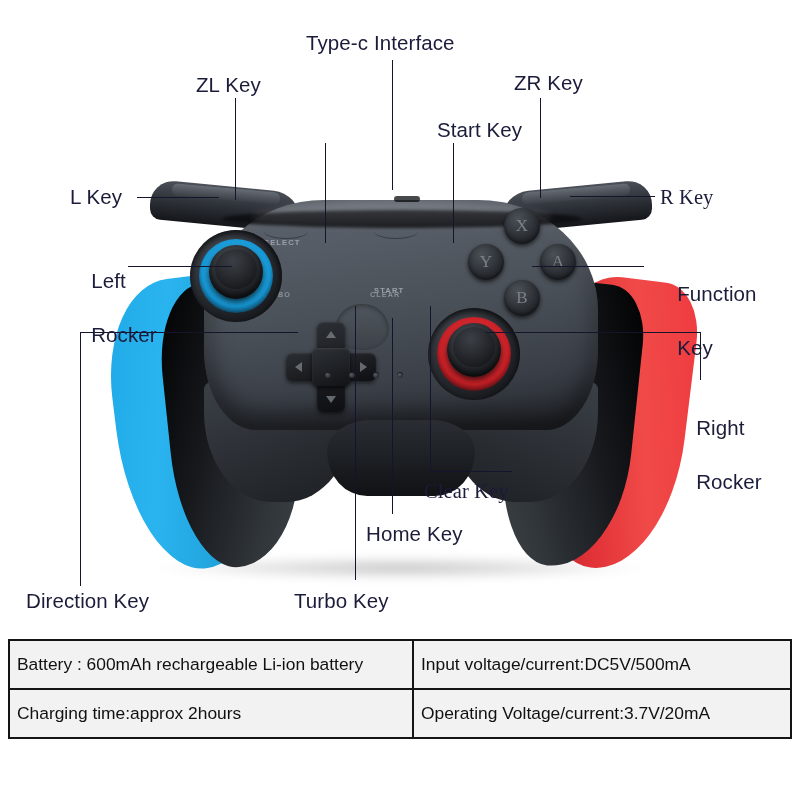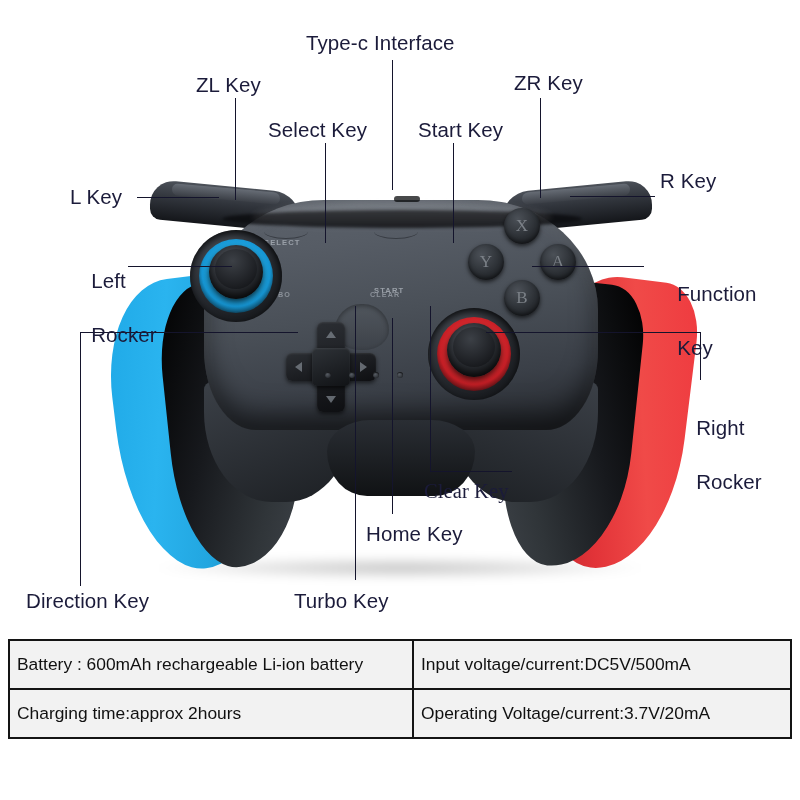--- a/index.html
+++ b/index.html
@@ -331,24 +331,23 @@
   <div class="ln v" style="left:355px;top:306px;height:274px;"></div>
 
   <div class="ln v" style="left:392px;top:318px;height:196px;"></div>
 
   <div class="ln v" style="left:430px;top:306px;height:165px;"></div>
   <div class="ln h" style="left:430px;top:471px;width:82px;"></div>
 
   <div class="lbl" style="left:306px;top:30px;">Type-c Interface</div>
   <div class="lbl" style="left:196px;top:72px;">ZL Key</div>
   <div class="lbl" style="left:514px;top:70px;">ZR Key</div>
-  <div class="lbl" style="left:268px;top:117px;">Select Key</div>
-  <div class="lbl" style="left:418px;top:117px;">Start Key</div>
+  <div class="lbl" style="left:437px;top:117px;">Start Key</div>
   <div class="lbl" style="left:70px;top:184px;text-align:center;">L Key</div>
-  <div class="lbl" style="left:660px;top:168px;">R Key</div>
+  <div class="lbl" style="left:660px;top:184px;font-family:Liberation Serif, serif;">R Key</div>
 
   <div class="lbl two" style="left:68px;top:240px;">
     <span>Left</span><br>
     <span>Rocker</span>
   </div>
 
   <div class="lbl two" style="left:654px;top:253px;">
     <span>Function</span><br>
     <span>Key</span>
   </div>

